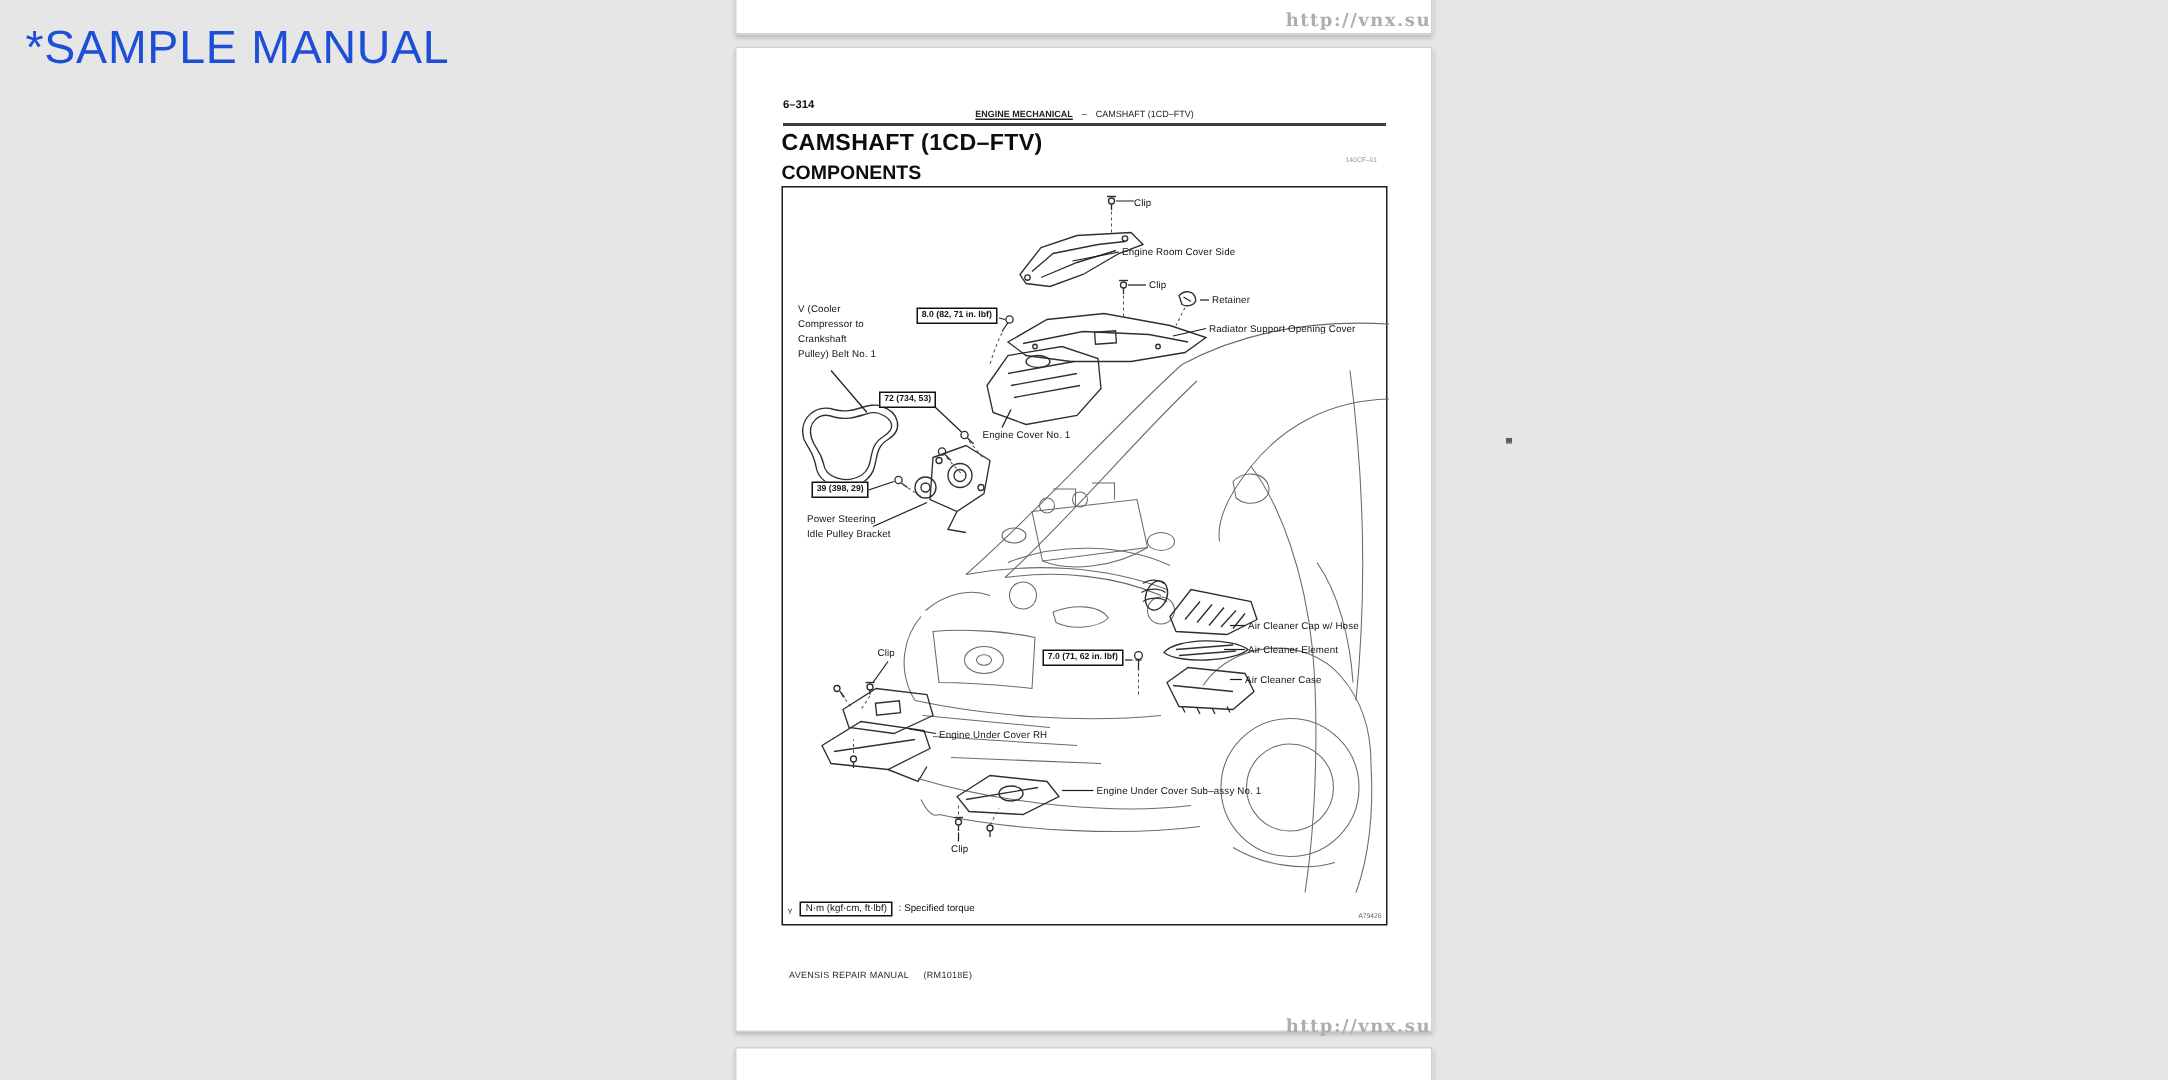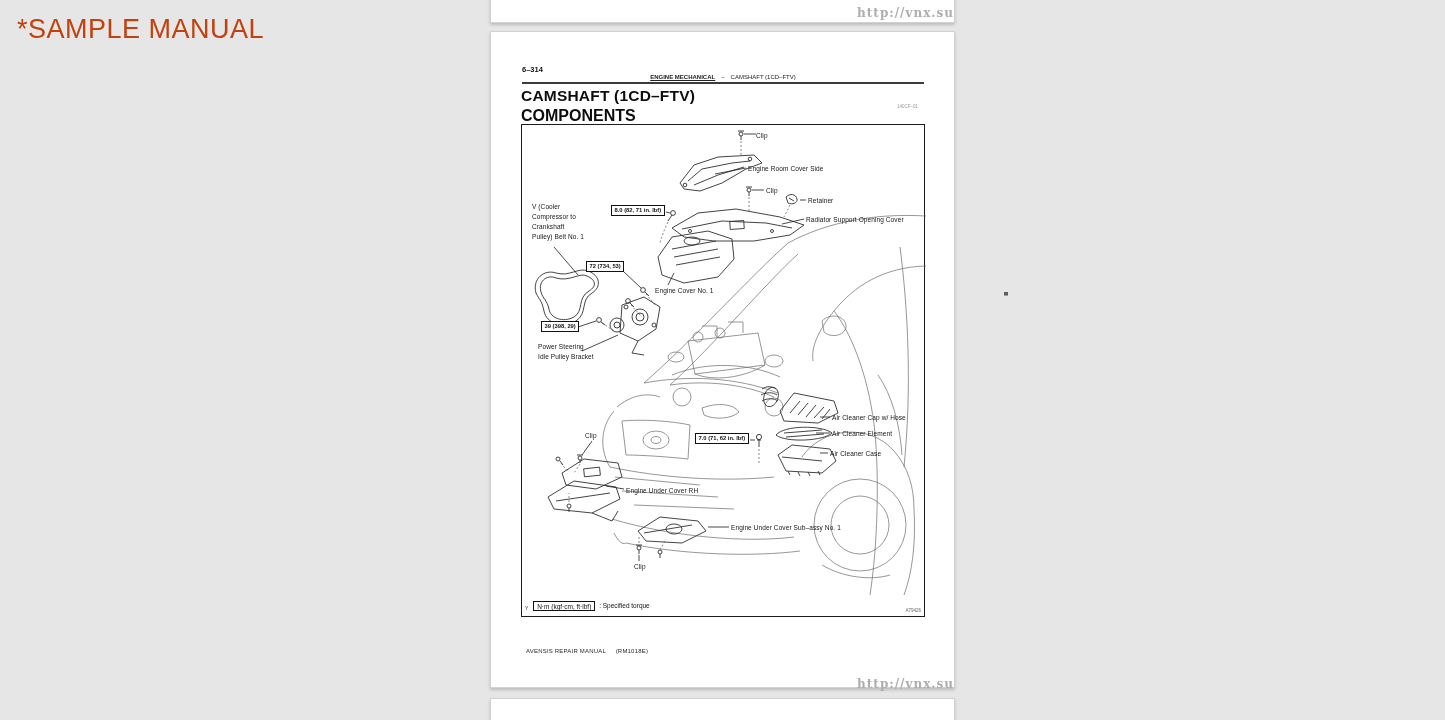--- a/index.html
+++ b/index.html
@@ -1,21 +1,21 @@
 <!DOCTYPE html>
 <html><head>
 <meta charset="utf-8">
 <style>
   * { margin:0; padding:0; box-sizing:border-box; }
   html,body { width:1445px; height:720px; }
   body { font-family:"Liberation Sans", sans-serif; background:#e6e6e6; overflow:hidden; position:relative; }
 
   .sample-title {
     position:absolute; left:17px; top:14px;
-    font-size:27px; color:#c2410c; letter-spacing:0.5px;
+    font-size:31px; color:#1d4ed8; letter-spacing:0.5px;
   }
 
   .page {
     position:absolute; left:490px; width:465px; background:#ffffff;
     border:1px solid #d2d2d2; box-shadow:0 2px 3px rgba(0,0,0,0.18);
   }
   .page-top    { top:-6px;  height:29px; }
   .page-main   { top:31px;  height:657px; }
   .page-bottom { top:698px; height:30px; }
 
@@ -30,21 +30,21 @@
   
   .pg-number { position:absolute; left:31px; top:33px; font-size:7.5px; font-weight:bold; color:#111; }
   .section-line {
     position:absolute; left:31px; top:42px; width:402px; text-align:center;
     font-size:6px; color:#222; white-space:nowrap;
   }
   .section-line .sec-main { font-weight:bold; text-decoration:underline; }
   .section-line .sec-sep  { margin:0 6px; }
   .header-rule { position:absolute; left:31px; top:50px; width:402px; height:2px; background:#3c3c3c; }
   .doc-title    { position:absolute; left:30px; top:55px; font-size:15.5px; font-weight:bold; color:#0d0d0d; letter-spacing:0.2px; }
-  .doc-subtitle { position:absolute; left:30px; top:75px; font-size:16px;  font-weight:bold; color:#0d0d0d; }
+  .doc-subtitle { position:absolute; left:30px; top:75px; font-size:13px;  font-weight:bold; color:#0d0d0d; }
   .doc-code     { position:absolute; left:406px; top:72px; font-size:4.5px; color:#9a9a9a; }
 
   .diagram-box {
     position:absolute; left:30px; top:92px; width:404px; height:493px;
     border:1.3px solid #1c1c1c; background:#fff;
   }
   .diagram-box svg { position:absolute; left:0; top:0; }
 
   .dlabel {
     position:absolute; font-size:6.5px; color:#151515; white-space:pre-line;

